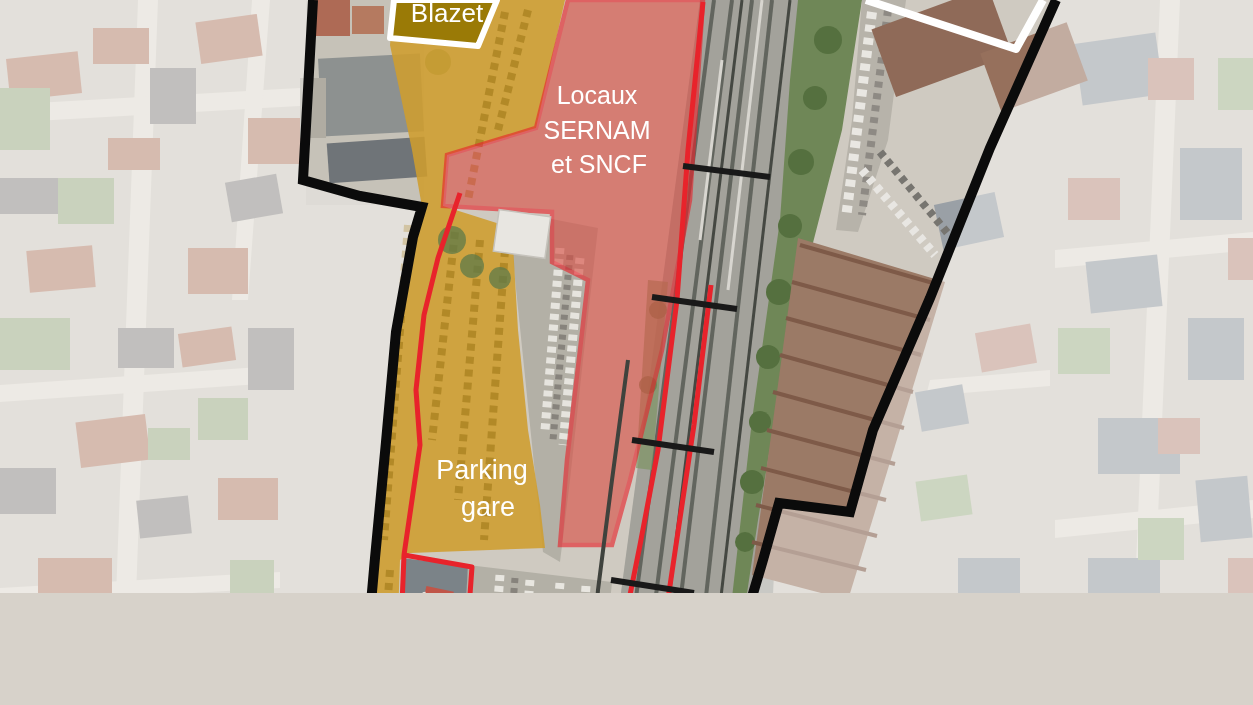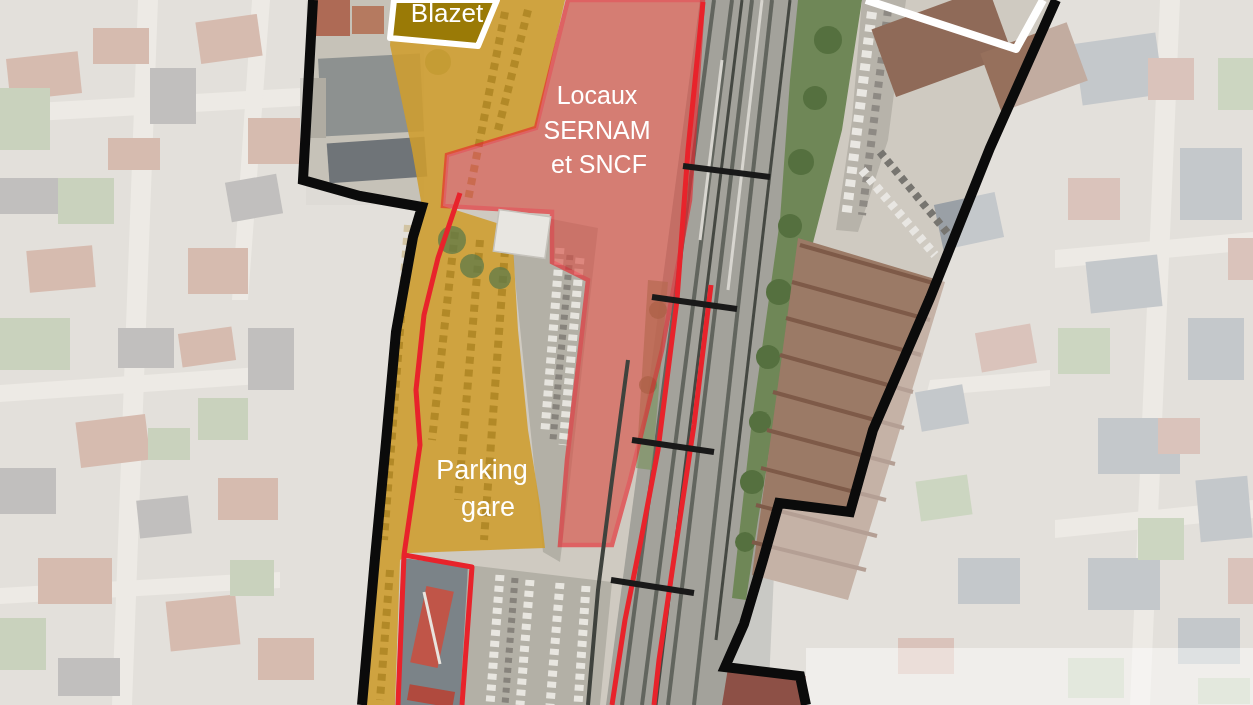--- a/index.html
+++ b/index.html
@@ -1,16 +1,16 @@
 <!DOCTYPE html>
 <html><head>
 <meta charset="utf-8">
 <style>
   html,body{margin:0;padding:0;background:#d7d2ca;}
-  .stage{position:relative;width:1253px;height:705px;overflow:hidden;}
+  .stage{position:relative;width:1253px;height:593px;overflow:hidden;}
   svg{display:block;}
   text{font-family:"Liberation Sans","DejaVu Sans",sans-serif;fill:#ffffff;}
   .zone-label{font-weight:500;}
 </style>
 </head>
 <body>
 
 <div class="stage">
 <svg width="1253" height="705" viewBox="0 0 1253 705" xmlns="http://www.w3.org/2000/svg">
 

